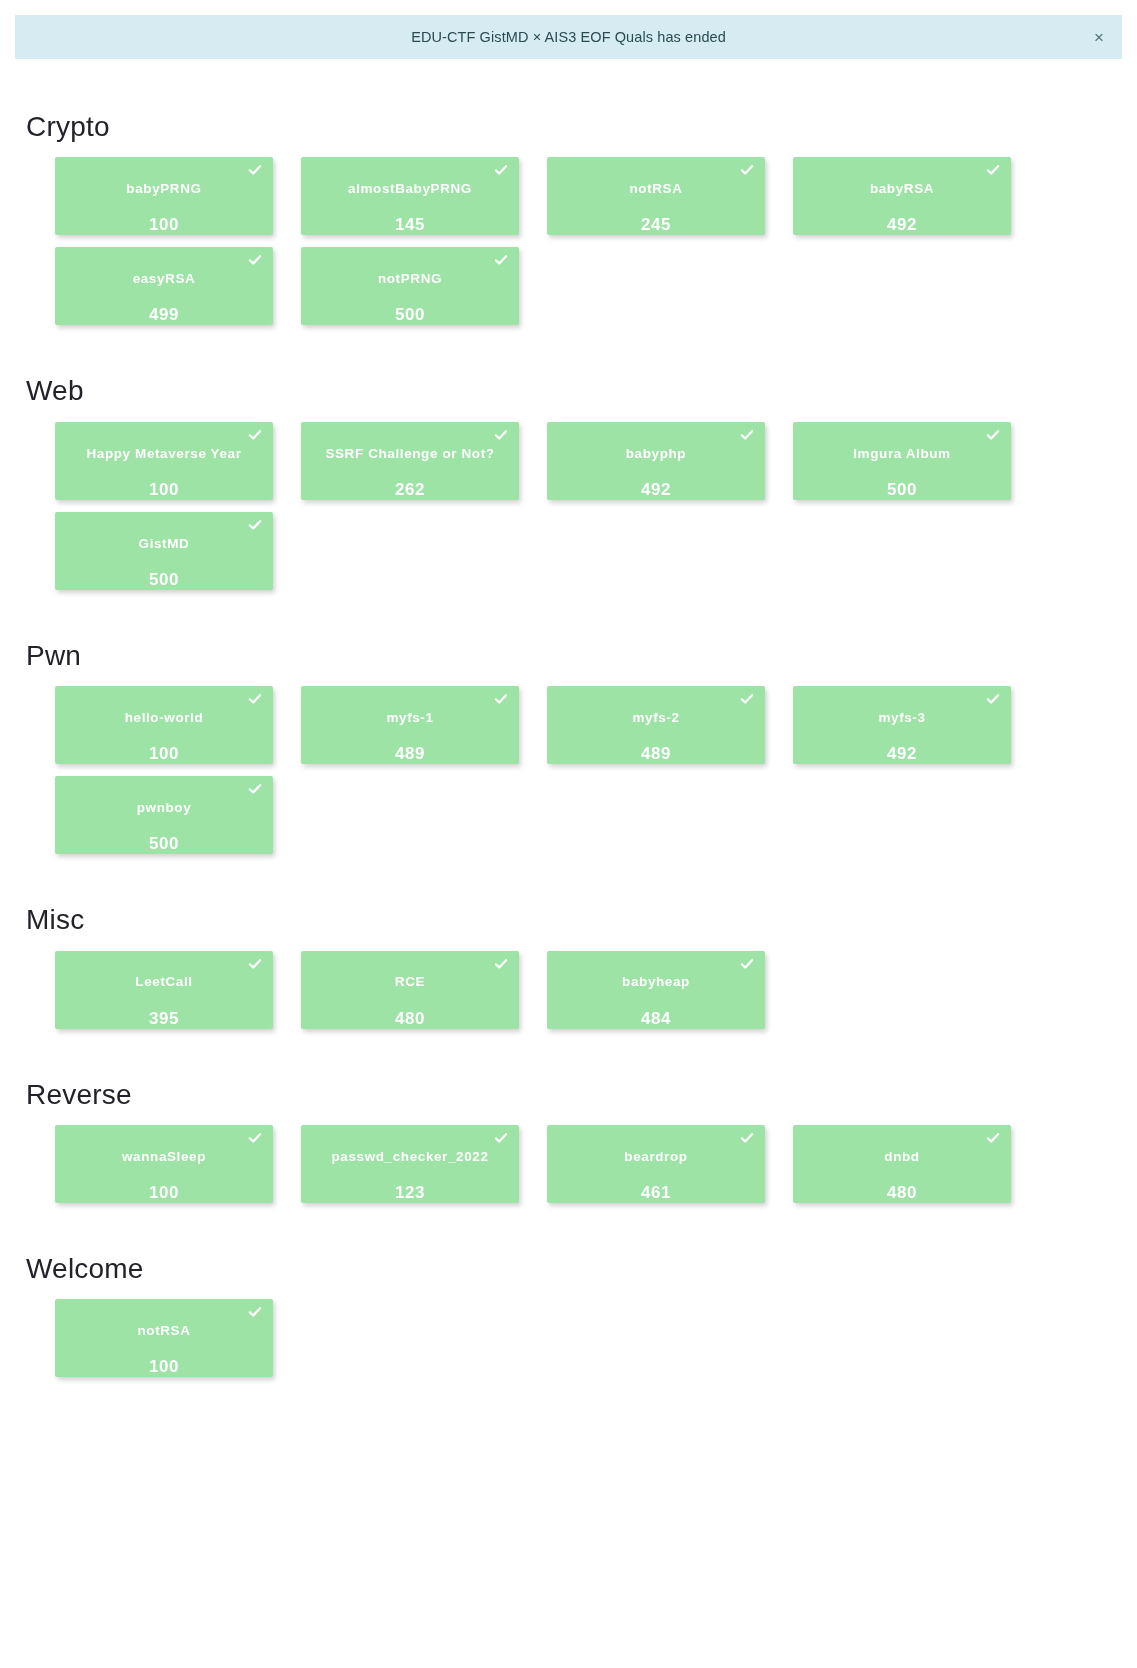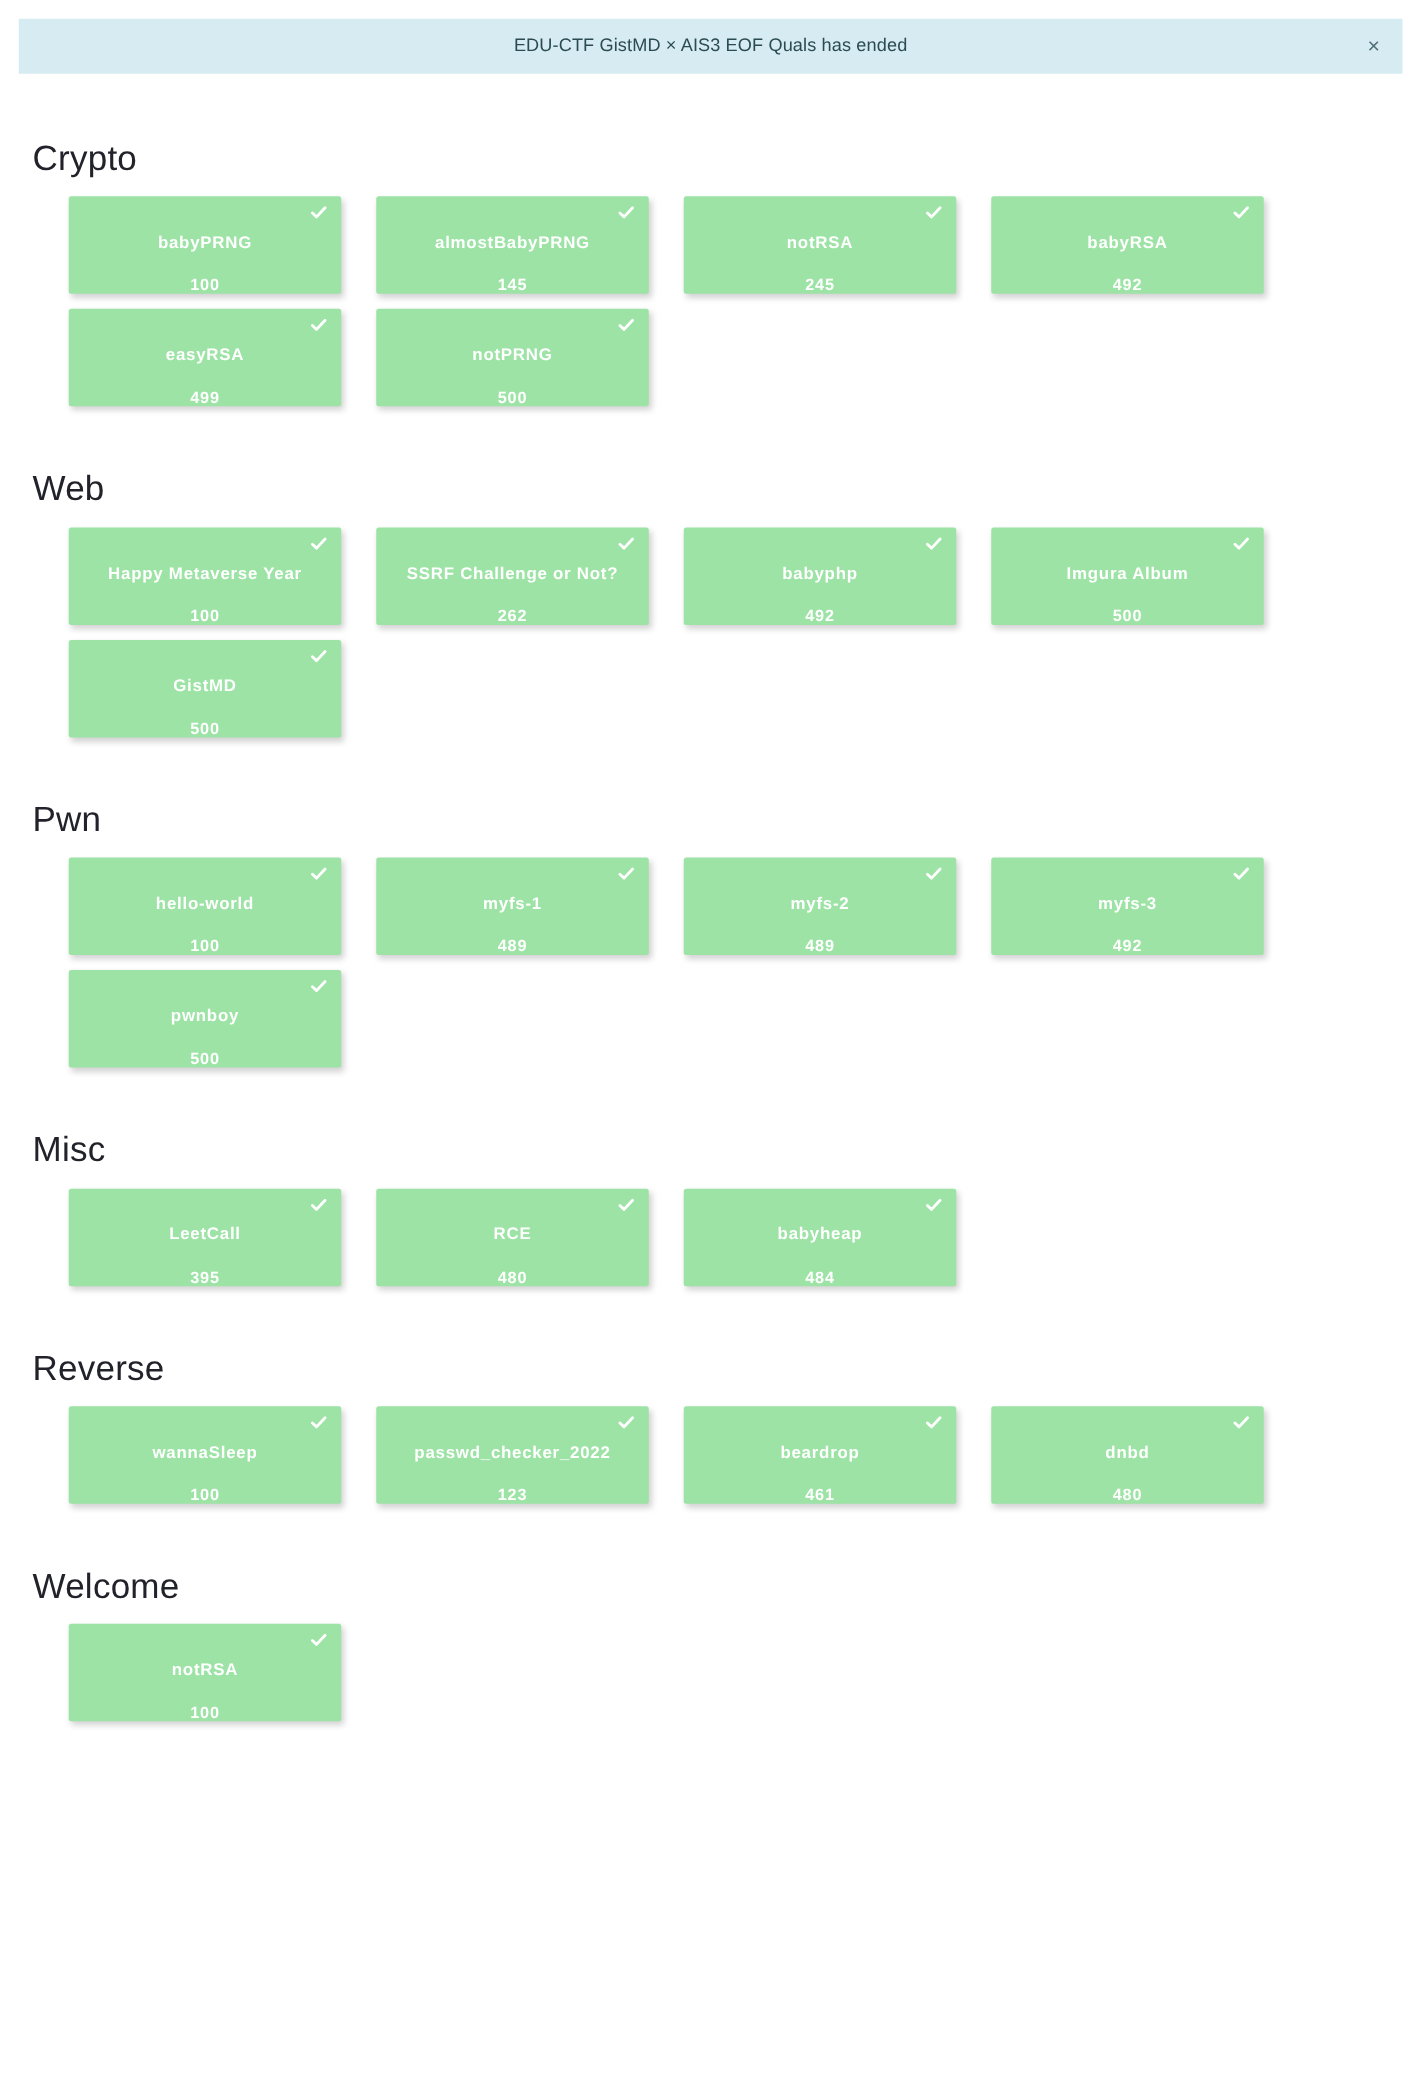--- a/index.html
+++ b/index.html
@@ -110,21 +110,21 @@
     letter-spacing: 0.6px;
     line-height: 1.2;
     padding: 0 10px;
     margin-top: -4px;
     white-space: nowrap;
     overflow: hidden;
     text-overflow: ellipsis;
     max-width: 100%;
   }
   .card-score {
-    font-size: 13px;
+    font-size: 17px;
     font-weight: bold;
     color: #ffffff;
     letter-spacing: 0.6px;
     margin-top: 18px;
   }
   .card-check {
     position: absolute;
     top: 6px;
     right: 11px;
     width: 14px;

